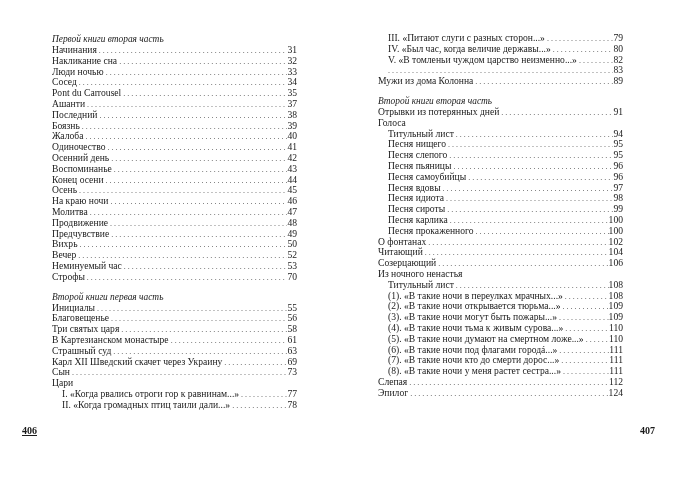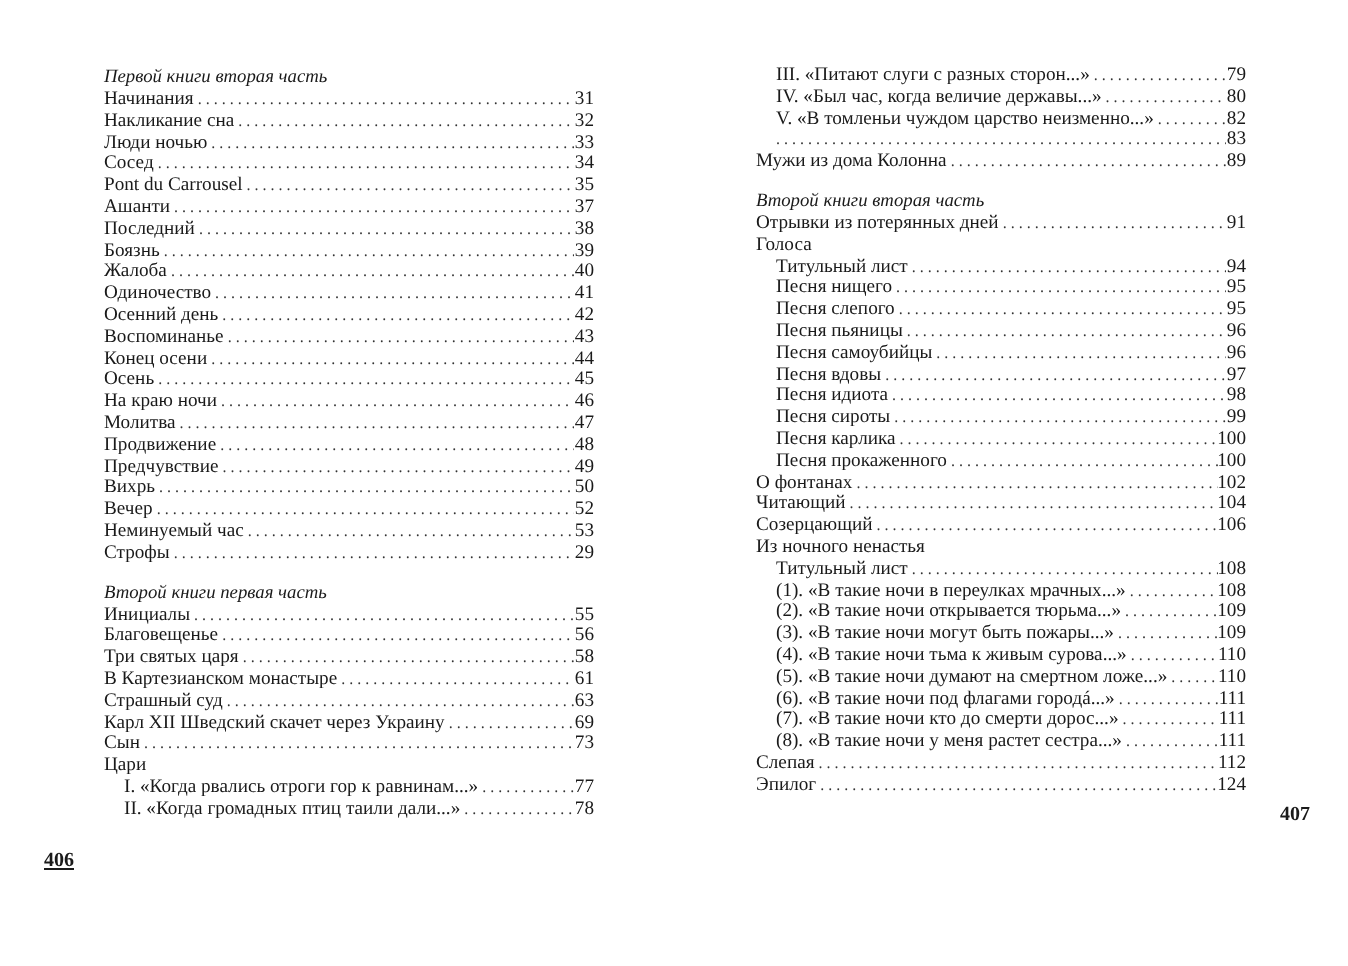--- a/index.html
+++ b/index.html
@@ -16,21 +16,21 @@
   .row .t { flex: 0 0 auto; padding-right: 2px; }
   .row .d { flex: 1 1 auto; overflow: hidden; letter-spacing: 1.6px; font-size: 8px; color: #333; }
   .row .d::before { content: ". . . . . . . . . . . . . . . . . . . . . . . . . . . . . . . . . . . . . . . . . . . . . . . . . . . . . . . . . . . . . . . . . . . . . . . . . . . ."; letter-spacing: 0; }
   .row .n { flex: 0 0 auto; text-align: right; }
   .row.ind1 { padding-left: 10px; }
   .row.nodots .d { visibility: hidden; }
   .heading { font-style: italic; font-size: 9.4px; height: 12px; line-height: 12px; }
   .gap { height: 8px; }
   .folio { position: absolute; font-weight: bold; font-size: 10px; }
   .folio.left-folio { left: 22px; top: 425px; text-decoration: underline; }
-  .folio.right-folio { left: 303px; top: 402px; }
+  .folio.right-folio { left: 303px; top: 425px; }
 </style>
 </head>
 <body>
 
 <div class="page left">
   <div class="toc" id="toc-left">
       <div class="heading">Первой книги вторая часть</div>
       <div class="row">
         <span class="t">Начинания</span>
         <span class="d"></span>
@@ -132,21 +132,21 @@
         <span class="n">52</span>
       </div>
       <div class="row">
         <span class="t">Неминуемый час</span>
         <span class="d"></span>
         <span class="n">53</span>
       </div>
       <div class="row">
         <span class="t">Строфы</span>
         <span class="d"></span>
-        <span class="n">29</span>
+        <span class="n">70</span>
       </div>
       <div class="gap"></div>
       <div class="heading">Второй книги первая часть</div>
       <div class="row">
         <span class="t">Инициалы</span>
         <span class="d"></span>
         <span class="n">55</span>
       </div>
       <div class="row">
         <span class="t">Благовещенье</span>

